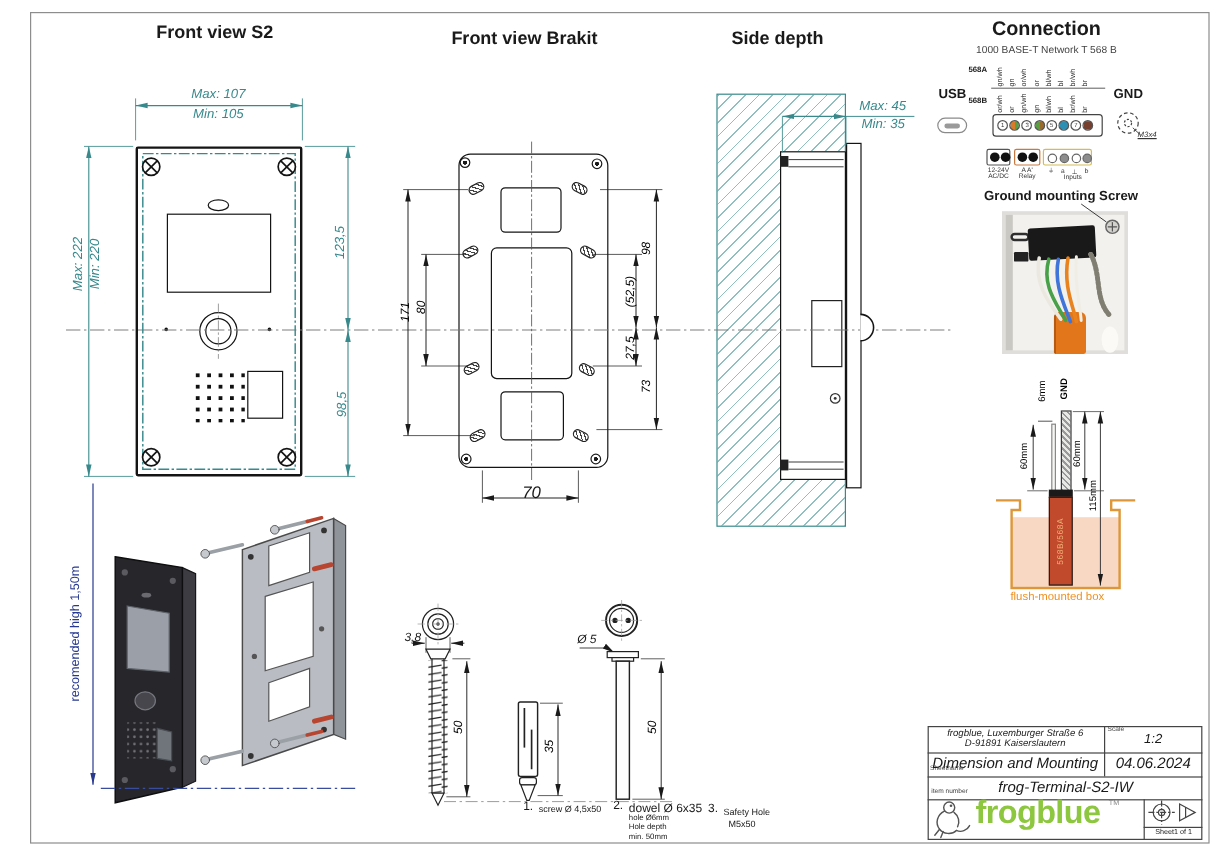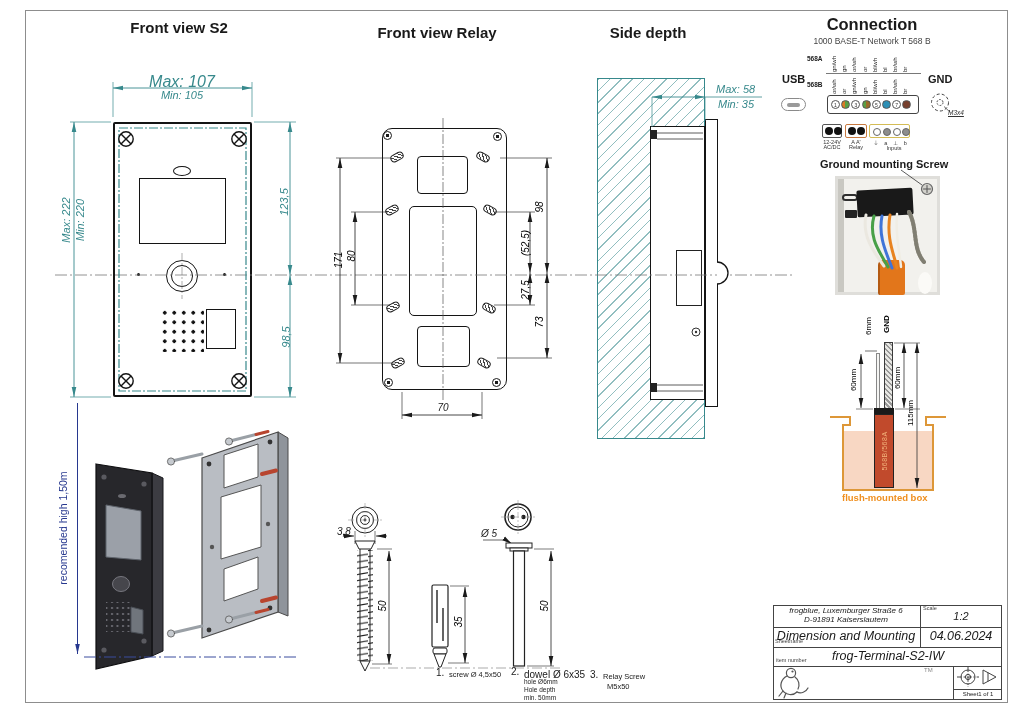--- a/index.html
+++ b/index.html
@@ -80,36 +80,36 @@
   .cad{font-style:italic}
 </style>
 </head>
 <body>
 
 <div id="sheet">
 
   <div class="ab frame" style="left:25px;top:10px;width:983px;height:693px"></div>
 
   <div class="tx vtitle hc" style="left:179px;top:20px">Front view S2</div>
-  <div class="tx vtitle hc" style="left:437px;top:25px">Front view Relay</div>
+  <div class="tx vtitle hc" style="left:437px;top:25px">Front view Brakit</div>
   <div class="tx vtitle hc" style="left:648px;top:25px">Side depth</div>
   <div class="tx hc" style="left:872px;top:16px;font-weight:bold;font-size:16.5px">Connection</div>
   <div class="tx hc" style="left:872px;top:37px;font-size:8.5px;color:#444">1000 BASE-T Network T 568 B</div>
 
   <div class="ab s2-body"></div>
   <div class="ab s2-display"></div>
   <div class="ab s2-camera"></div>
   <div class="ab s2-btn-o"></div>
   <div class="ab s2-btn-i"></div>
   <div class="ab s2-speaker"></div>
   <div class="ab s2-keyrect"></div>
   <div class="ab mic" style="left:137px;top:273px"></div>
   <div class="ab mic" style="left:223px;top:273px"></div>
 
-  <div class="tx teal dim hc" style="left:182px;top:74px;font-size:16px">Max: 107</div>
+  <div class="tx teal dim hc" style="left:182px;top:74px;font-size:11px">Max: 107</div>
   <div class="tx teal dim hc" style="left:182px;top:90px;font-size:11px">Min: 105</div>
   <div class="vc teal dim" style="left:66px;top:220px;font-size:11px">Max: 222</div>
   <div class="vc teal dim" style="left:80px;top:220px;font-size:11px">Min: 220</div>
   <div class="vc teal dim" style="left:284px;top:202px;font-size:11px">123,5</div>
   <div class="vc teal dim" style="left:286px;top:337px;font-size:11px">98,5</div>
 
   <div class="ab bk-body"></div>
   <div class="ab bk-hole" style="left:383px;top:131px"></div>
   <div class="ab bk-hole" style="left:493px;top:132px"></div>
   <div class="ab bk-hole" style="left:384px;top:378px"></div>
@@ -125,29 +125,29 @@
   <div class="ab bk-rect" style="left:417px;top:156px;width:51px;height:38px;border-radius:4px"></div>
   <div class="ab bk-rect" style="left:409px;top:206px;width:68px;height:110px;border-radius:5px"></div>
   <div class="ab bk-rect" style="left:417px;top:326px;width:53px;height:41px;border-radius:4px"></div>
 
   <div class="vc dim" style="left:339px;top:260px;font-size:10px">171</div>
   <div class="vc dim" style="left:352px;top:256px;font-size:10px">80</div>
   <div class="vc dim" style="left:540px;top:207px;font-size:10px">98</div>
   <div class="vc dim" style="left:526px;top:243px;font-size:10px">(52,5)</div>
   <div class="vc dim" style="left:526px;top:290px;font-size:10px">27,5</div>
   <div class="vc dim" style="left:540px;top:322px;font-size:10px">73</div>
-  <div class="tx dim hc" style="left:443px;top:403px;font-size:10px">70</div>
+  <div class="tx dim hc" style="left:443px;top:403px;font-size:14px">70</div>
 
   <div class="ab wall"></div>
   <div class="ab sv-body"></div>
   <div class="ab sv-plate"></div>
   <div class="ab sv-box"></div>
   <div class="ab sv-screw" style="left:650px;top:130px"></div>
   <div class="ab sv-screw" style="left:650px;top:383px"></div>
-  <div class="tx teal dim" style="left:716px;top:84px;font-size:11px">Max: 58</div>
+  <div class="tx teal dim" style="left:716px;top:84px;font-size:11px">Max: 45</div>
   <div class="tx teal dim" style="left:718px;top:99px;font-size:11px">Min: 35</div>
 
   <div class="tx" style="left:782px;top:74px;font-weight:bold;font-size:11px">USB</div>
   <div class="ab usb-oval"></div>
   <div class="ab usb-bar"></div>
 
   <div class="tx" style="left:807px;top:56px;font-weight:bold;font-size:6.5px">568A</div>
   <div class="tx" style="left:807px;top:82px;font-weight:bold;font-size:6.5px">568B</div>
   <div class="ab wirelabels" style="left:826px;top:46px;width:100px;height:26px">
 
@@ -229,58 +229,59 @@
   <div class="ab braid"></div>
   <div class="ab cablecap"></div>
   <div class="ab cablebody">
     <span class="cabletext">568B/568A</span>
   </div>
   <div class="vc" style="left:869px;top:326px;font-size:8px">6mm</div>
   <div class="vc" style="left:887px;top:324px;font-size:8px;font-weight:bold">GND</div>
   <div class="vc" style="left:854px;top:380px;font-size:8px">60mm</div>
   <div class="vc" style="left:898px;top:378px;font-size:8px">60mm</div>
   <div class="vc" style="left:911px;top:413px;font-size:8px">115mm</div>
-  <div class="tx" style="left:842px;top:493px;font-size:9.5px;font-weight:bold;color:#ef8f1f">flush-mounted box</div>
+  <div class="tx" style="left:842px;top:493px;font-size:9.5px;font-weight:normal;color:#ef8f1f">flush-mounted box</div>
 
   <div class="vc blue" style="left:63px;top:528px;font-size:10.5px">recomended high 1,50m</div>
 
   <div class="tx dim" style="left:337px;top:527px;font-size:10px">3,8</div>
   <div class="vc dim" style="left:383px;top:606px;font-size:10px">50</div>
   <div class="vc dim" style="left:459px;top:622px;font-size:10px">35</div>
   <div class="tx dim" style="left:481px;top:529px;font-size:10px">Ø 5</div>
   <div class="vc dim" style="left:545px;top:606px;font-size:10px">50</div>
 
   <div class="tx" style="left:436px;top:668px;font-size:10px">1.</div>
   <div class="tx" style="left:449px;top:671px;font-size:7.5px">screw Ø 4,5x50</div>
   <div class="tx" style="left:511px;top:667px;font-size:10px">2.</div>
   <div class="tx" style="left:524px;top:670px;font-size:10px">dowel Ø 6x35</div>
   <div class="tx" style="left:524px;top:679px;font-size:6.5px">hole Ø6mm</div>
   <div class="tx" style="left:524px;top:687px;font-size:6.5px">Hole depth</div>
   <div class="tx" style="left:524px;top:695px;font-size:6.5px">min. 50mm</div>
   <div class="tx" style="left:590px;top:670px;font-size:10px">3.</div>
-  <div class="tx" style="left:603px;top:673px;font-size:7.5px">Relay Screw</div>
+  <div class="tx" style="left:603px;top:673px;font-size:7.5px">Safety Hole</div>
   <div class="tx" style="left:607px;top:683px;font-size:7.5px">M5x50</div>
 
   <div class="ab tb-border"></div>
   <div class="ab tb-line" style="left:773px;top:627px;width:229px;height:1px"></div>
   <div class="ab tb-line" style="left:773px;top:647px;width:229px;height:1px"></div>
   <div class="ab tb-line" style="left:773px;top:666px;width:229px;height:1px"></div>
   <div class="ab tb-line" style="left:920px;top:605px;width:1px;height:42px"></div>
   <div class="ab tb-line" style="left:953px;top:666px;width:1px;height:34px"></div>
   <div class="ab tb-line" style="left:953px;top:689px;width:49px;height:1px"></div>
 
   <div class="tx cad hc" style="left:846px;top:607px;font-size:8px">frogblue, Luxemburger Straße 6</div>
   <div class="tx cad hc" style="left:846px;top:616px;font-size:8px">D-91891 Kaiserslautern</div>
   <div class="tx" style="left:923px;top:606px;font-size:5.5px;color:#444">Scale</div>
   <div class="tx cad hc" style="left:961px;top:611px;font-size:11px">1:2</div>
   <div class="tx" style="left:775px;top:639px;font-size:5.5px;color:#444">Sheetname</div>
   <div class="tx cad hc" style="left:846px;top:630px;font-size:12.5px">Dimension and Mounting</div>
   <div class="tx cad hc" style="left:961px;top:630px;font-size:12.5px">04.06.2024</div>
   <div class="tx cad hc" style="left:888px;top:650px;font-size:12.5px">frog-Terminal-S2-IW</div>
   <div class="tx" style="left:776px;top:658px;font-size:5.5px;color:#444">item number</div>
+  <div class="tx brand" style="left:813px;top:663px">frogblue</div>
   <div class="tx" style="left:924px;top:667px;font-size:6px;color:#888">TM</div>
   <div class="tx hc" style="left:978px;top:691px;font-size:6px">Sheet1 of 1</div>
 
   <svg id="lines" width="1024" height="718" viewBox="0 0 1024 718">
     <defs>
       <marker id="aT" markerUnits="userSpaceOnUse" markerWidth="11" markerHeight="8" refX="10" refY="3" orient="auto-start-reverse">
         <path d="M0,0.7 L10,3 L0,5.3 Z" fill="#37898c"></path>
         </marker>
       <marker id="aK" markerUnits="userSpaceOnUse" markerWidth="11" markerHeight="8" refX="10" refY="3" orient="auto-start-reverse">
         <path d="M0,0.7 L10,3 L0,5.3 Z" fill="#1a1a1a"></path>

